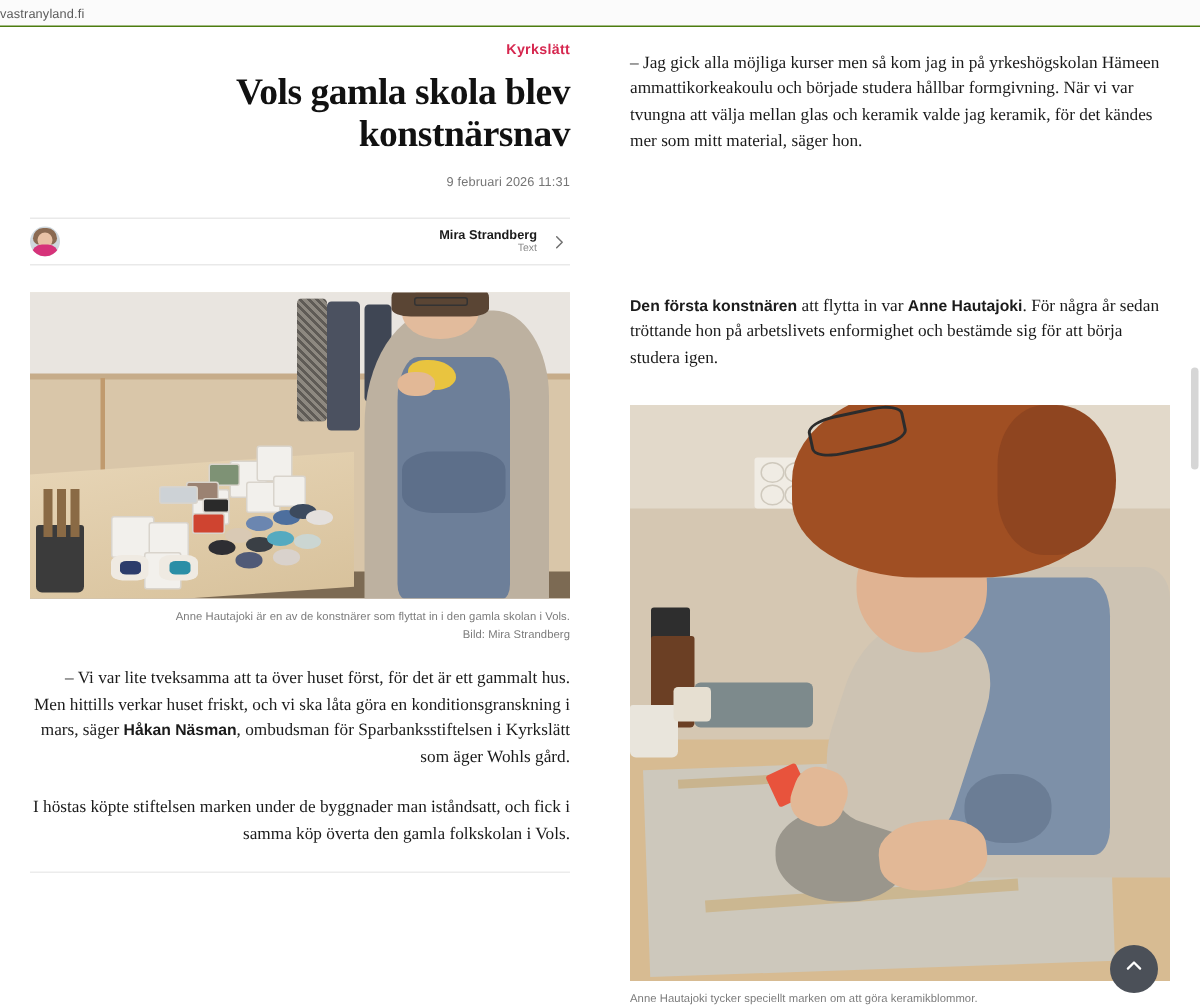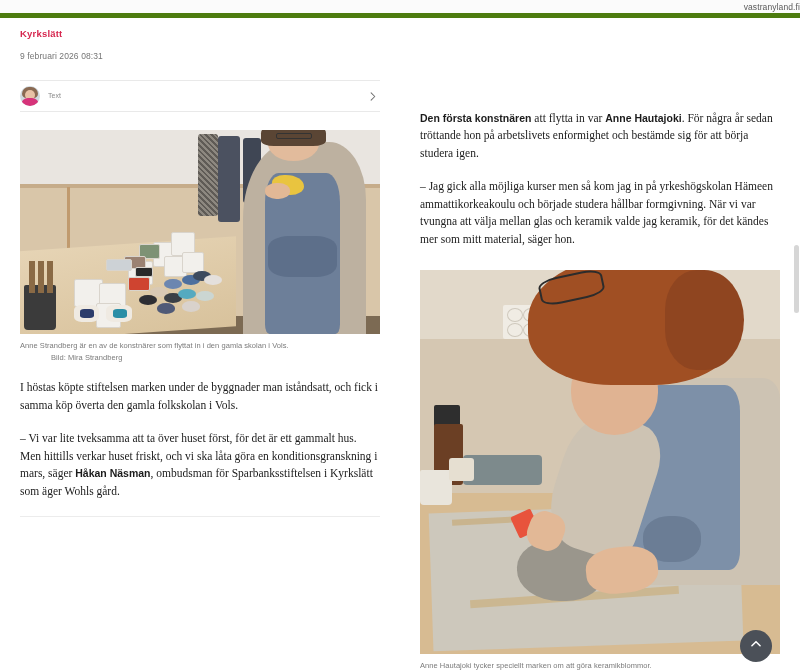--- a/index.html
+++ b/index.html
@@ -10,44 +10,44 @@
     background: #ffffff;
     font-family: "Liberation Sans", sans-serif;
     overflow: hidden;
     position: relative;
   }
 
   
   .browser-bar {
     height: 18px;
     background: #fbfbfb;
-    border-bottom: 5px solid #4d7c0f;
+    border-bottom: 1px solid #4d7c0f;
     display: flex;
     align-items: center;
-    justify-content: flex-end;
+    justify-content: flex-start;
     position: relative;
   }
   .browser-url {
     font-size: 8.5px;
     color: #5a5a5a;
     letter-spacing: .1px;
   }
 
   
   .page {
     position: relative;
     width: 800px;
     height: 652px;
     background: #fff;
   }
   .col {
     position: absolute;
     top: 0;
   }
-  .col-left  { left: 0;   width: 400px; padding: 0 20px; }
+  .col-left  { left: 0;   width: 400px; padding: 0 20px; text-align: right; }
   .col-right { left: 400px; width: 400px; padding: 0 20px; }
 
   
   .category {
     font-size: 9.5px;
     font-weight: bold;
     color: #d6274f;
     letter-spacing: .2px;
     margin-top: 10px;
   }
@@ -313,31 +313,33 @@
 <div class="browser-bar">
   <span class="browser-url">vastranyland.fi</span>
 </div>
 
 <div class="page">
 
   <div class="col col-left">
 
     <div class="category">Kyrkslätt</div>
 
-
-    <div class="timestamp">9 februari 2026 08:31</div>
+    <h1 class="headline">Vols gamla skola blev konstnärsnav</h1>
+
+    <div class="timestamp">9 februari 2026 11:31</div>
 
 
     <div class="byline">
       <div class="avatar">
         <div class="hair"></div>
           <div class="face"></div>
           <div class="body"></div>
       </div>
       <div class="byline-text">
+        <div class="byline-name">Mira Strandberg</div>
         <div class="byline-role">Text</div>
       </div>
       <span class="chevron-right">
         <svg width="11" height="11" viewBox="0 0 24 24" fill="none" stroke="#707070" stroke-width="2.2" stroke-linecap="round" stroke-linejoin="round">
             <polyline points="9 4 17 12 9 20"></polyline>
           </svg>
       </span>
     </div>
 
     <figure class="fig-left">
@@ -393,39 +395,39 @@
         <div class="p1-person-body"></div>
         <div class="p1-apron"></div>
         <div class="p1-apron2"></div>
         <div class="p1-head"></div>
         <div class="p1-hair"></div>
         <div class="p1-glasses"></div>
         <div style="position:absolute;right:21%;top:22%;width:9%;height:10%;background:#e9c43f;border-radius:40% 60% 45% 55%;"></div>
         <div style="position:absolute;right:25%;top:26%;width:7%;height:8%;background:#e2b896;border-radius:45%;"></div>
       </div>
       <figcaption class="caption">
-        <span>Anne Strandberg är en av de konstnärer som flyttat in i den gamla skolan i Vols.</span>
+        <span>Anne Hautajoki är en av de konstnärer som flyttat in i den gamla skolan i Vols.</span>
         <span class="credit">Bild: Mira Strandberg</span>
       </figcaption>
     </figure>
 
+    <p class="para para-spaced"><span>– Vi var lite tveksamma att ta över huset först, för det är ett gammalt hus. Men hittills verkar huset friskt, och vi ska låta göra en konditionsgranskning i mars, säger </span><b>Håkan Näsman</b><span>, ombudsman för Sparbanksstiftelsen i Kyrkslätt som äger Wohls gård.</span></p>
+
     <p class="para para-spaced"><span>I höstas köpte stiftelsen marken under de byggnader man iståndsatt, och fick i samma köp överta den gamla folkskolan i Vols.</span></p>
-
-    <p class="para para-spaced"><span>– Vi var lite tveksamma att ta över huset först, för det är ett gammalt hus. Men hittills verkar huset friskt, och vi ska låta göra en konditionsgranskning i mars, säger </span><b>Håkan Näsman</b><span>, ombudsman för Sparbanksstiftelsen i Kyrkslätt som äger Wohls gård.</span></p>
 
     <div class="divider"></div>
 
     <p class="para after-divider"></p>
   </div>
 
   <div class="col col-right">
 
+    <p class="para para-spaced"><span>– Jag gick alla möjliga kurser men så kom jag in på yrkeshögskolan Hämeen ammattikorkeakoulu och började studera hållbar formgivning. När vi var tvungna att välja mellan glas och keramik valde jag keramik, för det kändes mer som mitt material, säger hon.</span></p>
+
     <p class="para" style="margin-top:92px;"><b>Den första konstnären</b><span> att flytta in var </span><b>Anne Hautajoki</b><span>. För några år sedan tröttande hon på arbetslivets enformighet och bestämde sig för att börja studera igen.</span></p>
-
-    <p class="para para-spaced"><span>– Jag gick alla möjliga kurser men så kom jag in på yrkeshögskolan Hämeen ammattikorkeakoulu och började studera hållbar formgivning. När vi var tvungna att välja mellan glas och keramik valde jag keramik, för det kändes mer som mitt material, säger hon.</span></p>
 
     <figure class="fig-right" style="margin-top:22px;">
       <div class="photo photo-right">
         <div class="p2-wall"></div>
         <div class="p2-wall2"></div>
         <div class="p2-table"></div>
         <div class="p2-socket">
           <i style="left:10%;top:10%;"></i>
             <i style="left:52%;top:10%;"></i>
           <i style="left:10%;top:52%;"></i>

